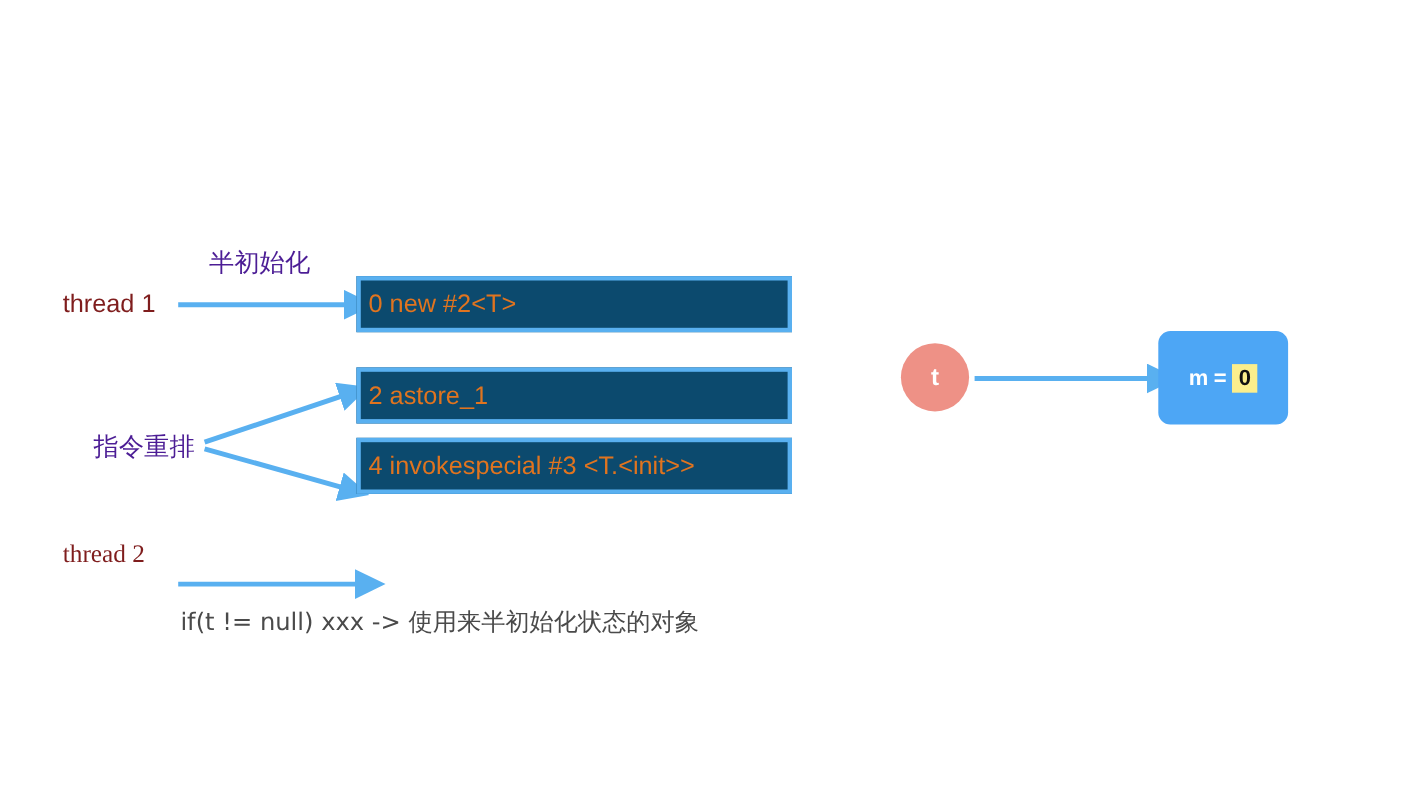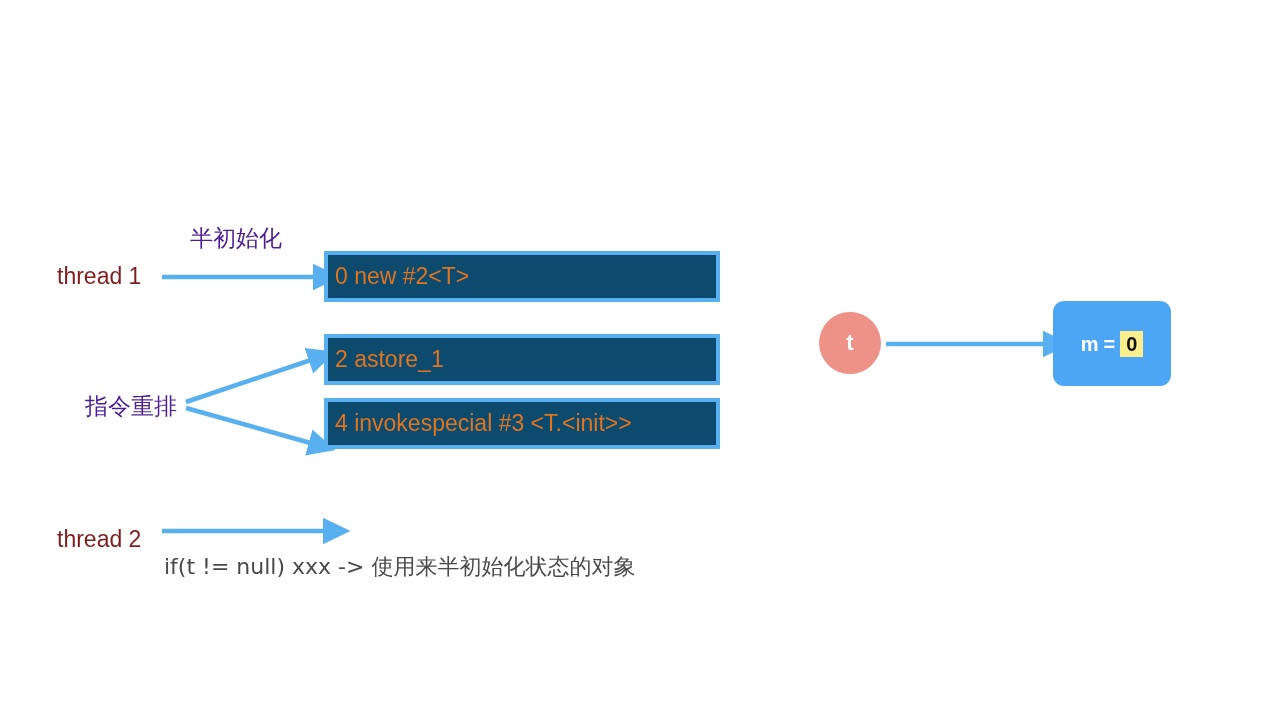--- a/index.html
+++ b/index.html
@@ -34,21 +34,21 @@
   }
   .label-cjk {
     position: absolute;
     color: #4c1d95;
     font-size: 23px;
     line-height: 1;
     white-space: nowrap;
     font-family: Liberation Sans, sans-serif;
   }
   #thread1-label { left: 57px; top: 265px; }
-  #thread2-label { left: 57px; top: 528px; }
+  #thread2-label { left: 57px; top: 492px; font-family: Liberation Serif, serif; }
   #half-init-label { left: 190px; top: 227px; }
   #reorder-label { left: 73px; top: 395px; margin-left: 12px; }
   #caption-label {
     left: 164px;
     top: 556px;
     font-size: 22px;
     color: #4a4a4a;
     font-family: "DejaVu Sans", "Liberation Sans", sans-serif;
   }
 

